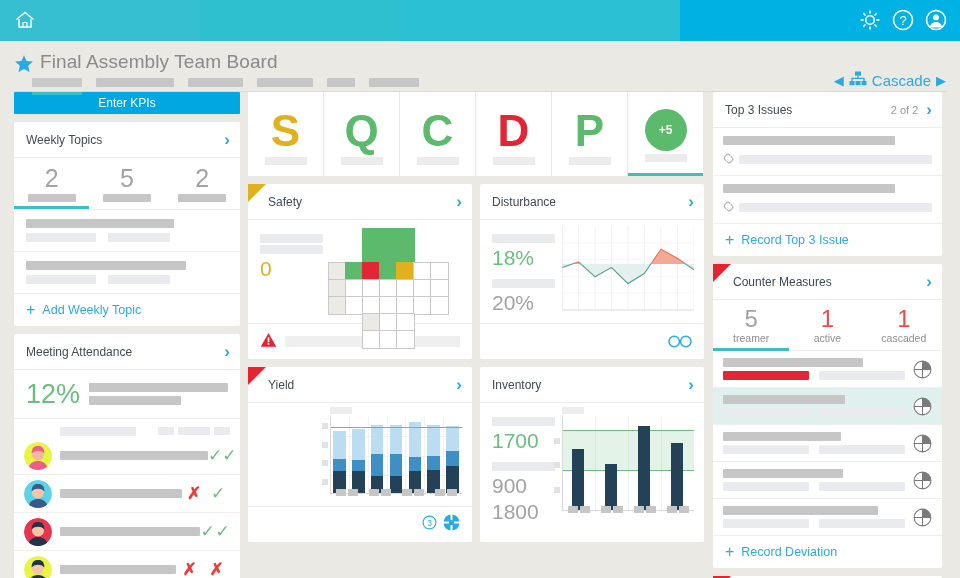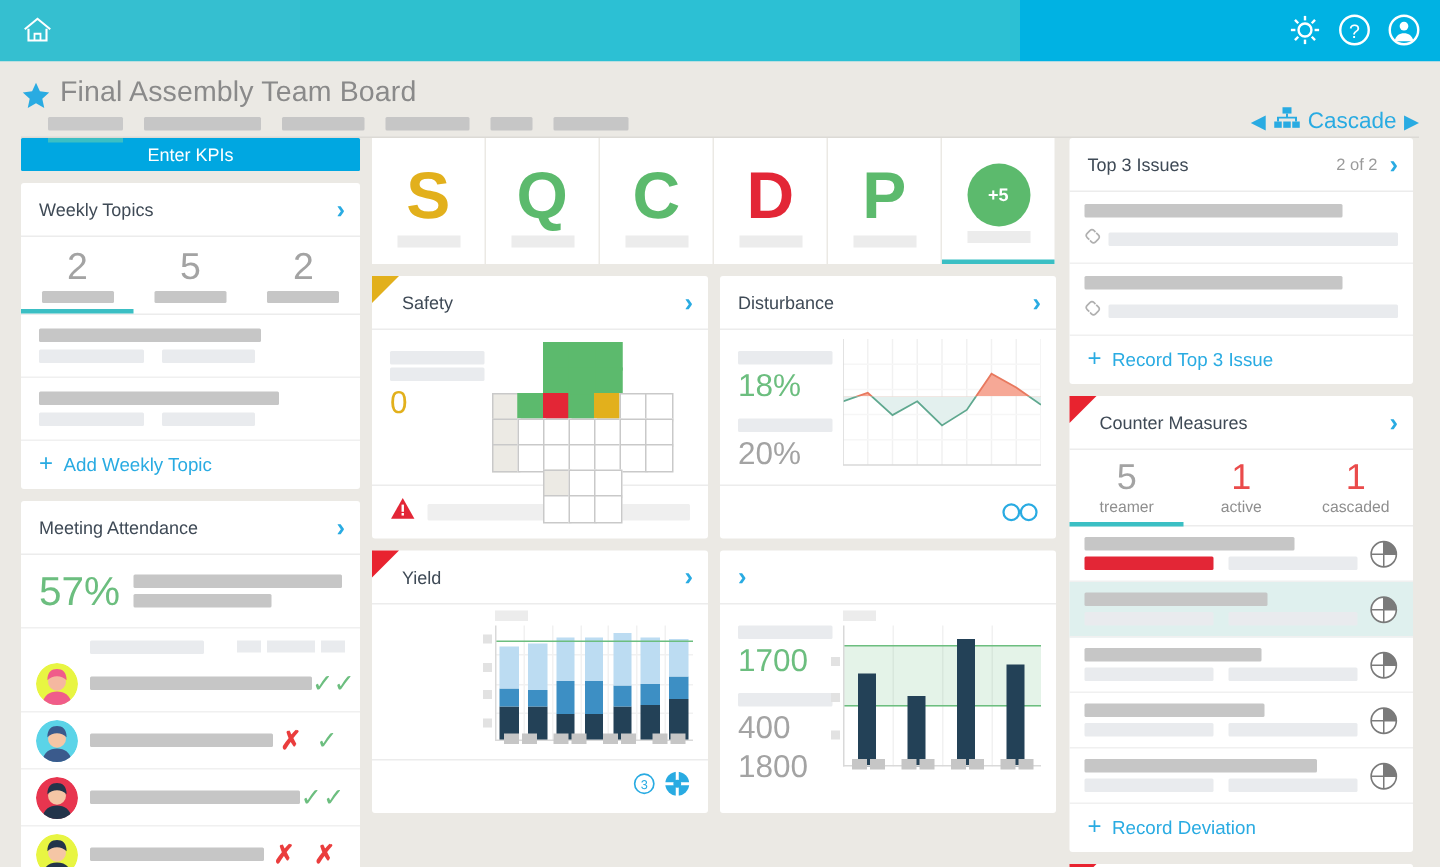--- a/index.html
+++ b/index.html
@@ -314,21 +314,21 @@
         <span>Add Weekly Topic</span>
       </div>
     </div>
 
     <div class="card">
       <div class="card-hd">
         <span class="t">Meeting Attendance</span>
         <span class="chev">›</span>
       </div>
       <div class="att-top">
-        <span class="att-pct">57%</span>
+        <span class="att-pct">12%</span>
         <span style="flex:1">
           <span class="bar" style="display:block;width:100%"></span>
           <span class="bar" style="display:block;width:66%;margin-top:4px"></span>
         </span>
       </div>
       <div class="att-row" style="height:18px;border-bottom:none;padding-bottom:0">
         <span style="width:36px"></span>
         <span class="mid">
             <span class="bar lt" style="display:block;width:78%"></span>
           </span>
@@ -654,28 +654,29 @@
                 </g>
                 <circle cx="8.5" cy="8.5" r="2.6" fill="#29abe2"></circle>
               </svg>
             </span>
           </span>
         </div>
       </div>
 
       <div class="card mcard">
         <div class="card-hd">
+          <span class="t">Inventory</span>
           <span class="chev">›</span>
         </div>
         <div class="body" style="height:130px">
           <div class="mc-left">
             <div class="mc-lbl"></div>
             <div class="mc-val v-green">1700</div>
             <div class="mc-lbl" style="margin-top:8px"></div>
-            <div class="mc-val v-gray">400</div>
+            <div class="mc-val v-gray">900</div>
             <div class="mc-val v-gray">1800</div>
           </div>
           <div class="plot" style="top:14px;bottom:22px">
             <div class="toplbl"></div>
             <div id="inv-bars" style="position:absolute;inset:0">
                 <div class="gl" style="left:25%;top:0;bottom:0;width:1px"></div>
                 <div class="gl" style="left:50%;top:0;bottom:0;width:1px"></div>
                 <div class="gl" style="left:75%;top:0;bottom:0;width:1px"></div>
                 <div class="ytick" style="top:22%"></div>
                 <div class="ytick" style="top:48%"></div>

